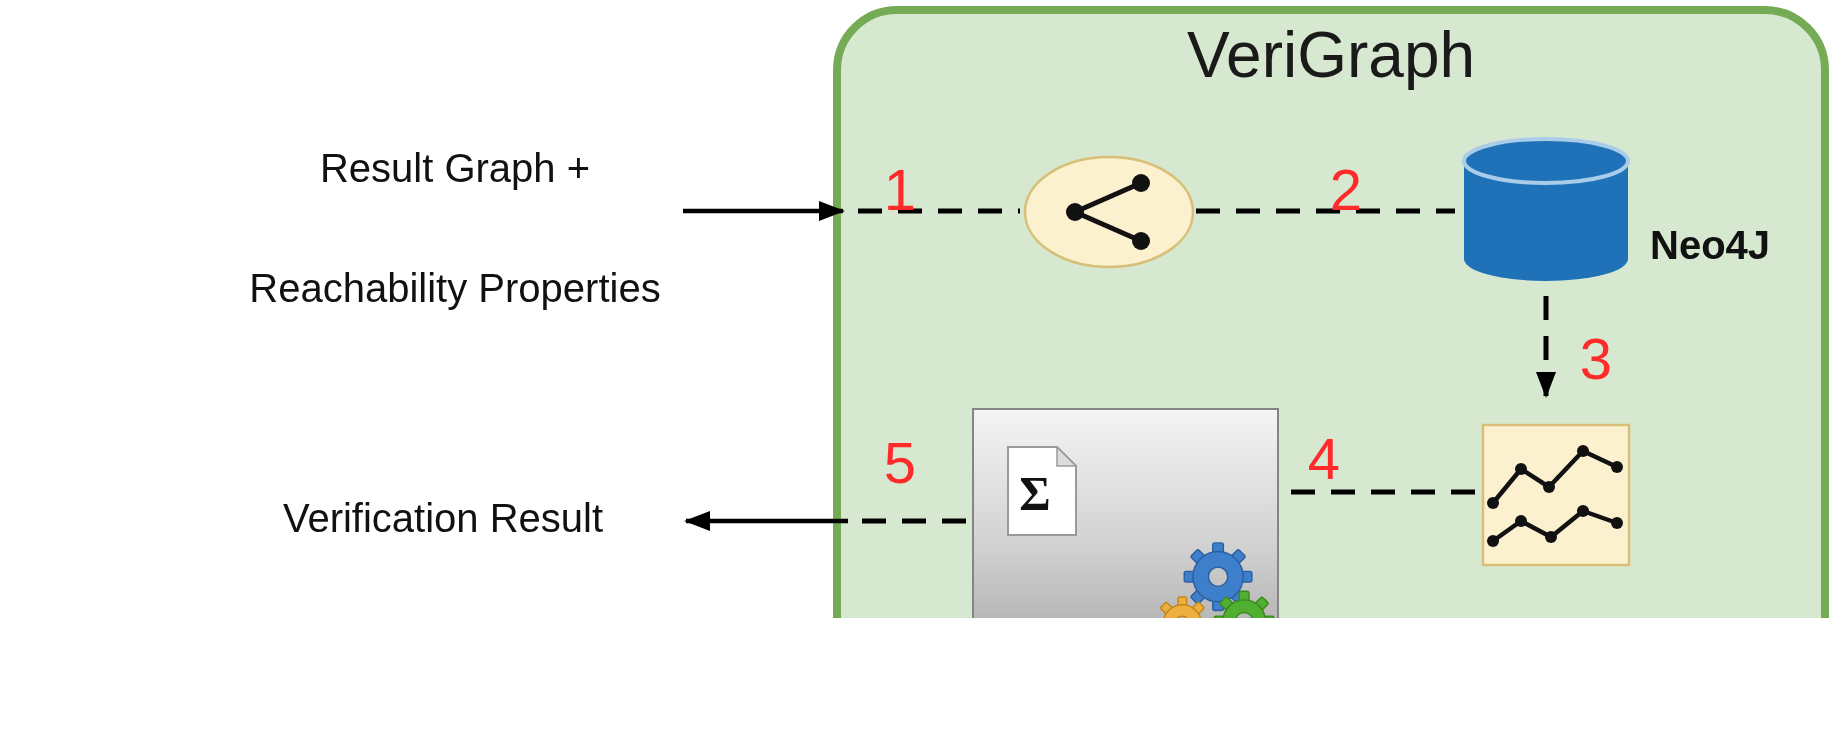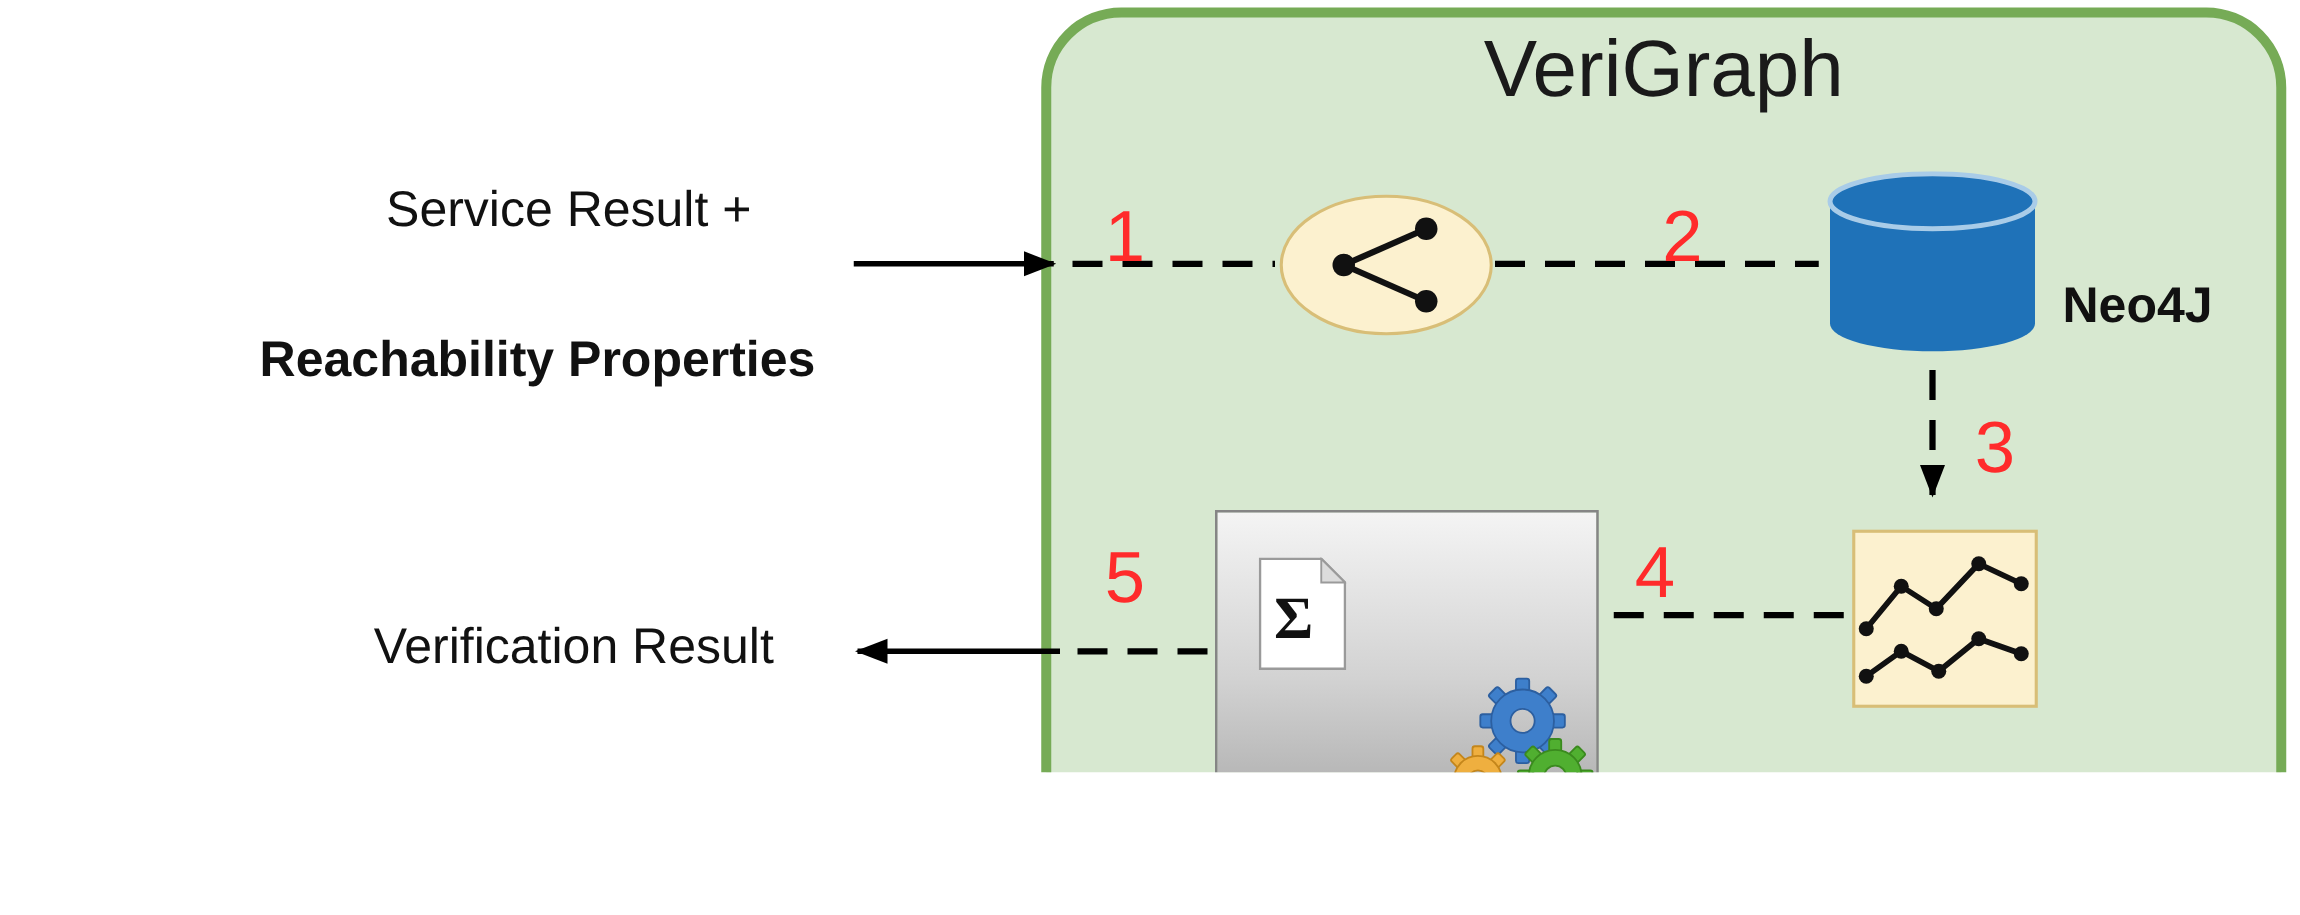--- a/index.html
+++ b/index.html
@@ -14,22 +14,22 @@
     border:8px solid var(--panel-border,#76AB56);
     border-radius:64px;z-index:0;
   }
   .title{
     position:absolute;left:833px;top:18px;width:996px;text-align:center;
     font-size:64px;color:#1a1a1a;z-index:3;
   }
   
   .lbl{position:absolute;transform:translate(-50%,-50%);white-space:nowrap;font-size:40px;z-index:3;}
   .lbl-left1{left:455px;top:168px;}
-  .lbl-left2{left:430px;top:288px;font-weight:bold;}
-  .lbl-out{left:443px;top:518px;margin-left:16px;}
+  .lbl-left2{left:455px;top:288px;}
+  .lbl-out{left:443px;top:518px;}
   .lbl-neo4j{left:1650px;top:245px;transform:translateY(-50%);font-weight:bold;}
   .lbl-z3{left:1122px;top:602px;font-size:46px;margin-top:40px;}
   .step-num{
     position:absolute;transform:translate(-50%,-50%);font-size:58px;
     color:var(--step-red,#FF2B2B);z-index:4;
   }
   .n1{left:900px;top:189px;}
   .n2{left:1346px;top:189px;}
   .n3{left:1596px;top:358px;}
   .n4{left:1324px;top:458px;}
@@ -59,21 +59,21 @@
   .sigma-text{font-family:"Liberation Serif", serif;font-weight:bold;font-size:48px;fill:#111;}
 </style>
 </head>
 <body>
 
 <div class="canvas">
 
   <div class="panel"></div>
   <div class="title">VeriGraph</div>
 
-  <div class="lbl lbl-left1">Service Result +</div>
+  <div class="lbl lbl-left1">Result Graph +</div>
   <div class="lbl lbl-left2">Reachability Properties</div>
   <div class="lbl lbl-out">Verification Result</div>
   <div class="lbl lbl-neo4j">Neo4J</div>
   <div class="lbl lbl-z3">Z3</div>
 
   <div class="step-num n1">1</div>
   <div class="step-num n2">2</div>
   <div class="step-num n3">3</div>
   <div class="step-num n4">4</div>
   <div class="step-num n5">5</div>

